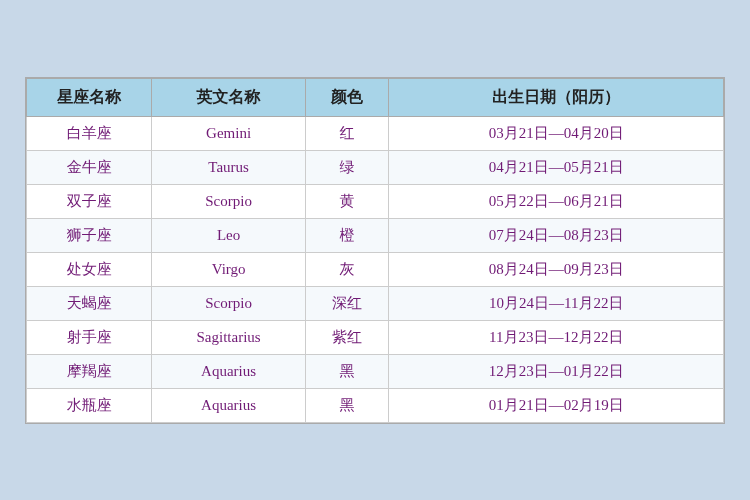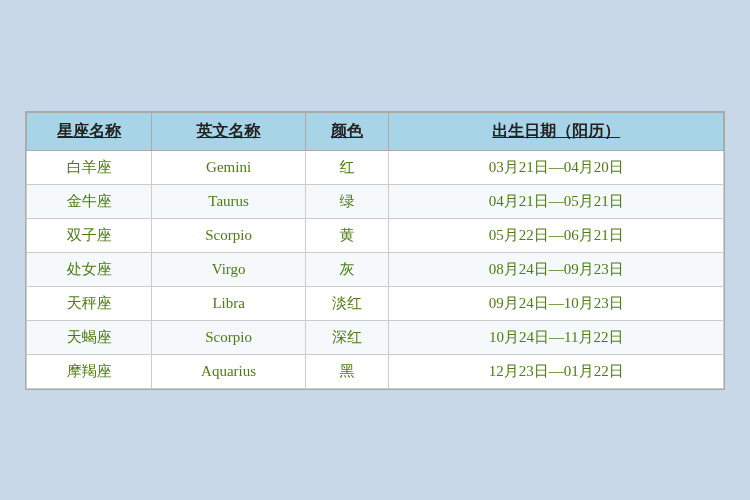--- a/index.html
+++ b/index.html
@@ -30,29 +30,28 @@
     }
 
     th {
       background-color: #a8d4e8;
       color: #222222;
       font-weight: bold;
       font-size: 16px;
       padding: 8px 4px;
       border: 1px solid #aaaaaa;
       text-align: center;
-      text-decoration: underline;
     }
 
     td {
       border: 1px solid #cccccc;
       padding: 7px 0;
       text-align: center;
       font-size: 15px;
-      color: #4d7c0f;
+      color: #701a75;
       background-color: #ffffff;
     }
 
     tr:nth-child(even) td {
       background-color: #f5f9fc;
     }
 
     .col-zh { width: 18%; }
     .col-en { width: 22%; }
     .col-color { width: 12%; }
@@ -84,38 +83,50 @@
           <td>绿</td>
           <td>04月21日—05月21日</td>
         </tr>
         <tr>
           <td>双子座</td>
           <td>Scorpio</td>
           <td>黄</td>
           <td>05月22日—06月21日</td>
         </tr>
         <tr>
+          <td>狮子座</td>
+          <td>Leo</td>
+          <td>橙</td>
+          <td>07月24日—08月23日</td>
+        </tr>
+        <tr>
           <td>处女座</td>
           <td>Virgo</td>
           <td>灰</td>
           <td>08月24日—09月23日</td>
-        </tr>
-        <tr>
-          <td>天秤座</td>
-          <td>Libra</td>
-          <td>淡红</td>
-          <td>09月24日—10月23日</td>
         </tr>
         <tr>
           <td>天蝎座</td>
           <td>Scorpio</td>
           <td>深红</td>
           <td>10月24日—11月22日</td>
         </tr>
         <tr>
+          <td>射手座</td>
+          <td>Sagittarius</td>
+          <td>紫红</td>
+          <td>11月23日—12月22日</td>
+        </tr>
+        <tr>
           <td>摩羯座</td>
           <td>Aquarius</td>
           <td>黑</td>
           <td>12月23日—01月22日</td>
+        </tr>
+        <tr>
+          <td>水瓶座</td>
+          <td>Aquarius</td>
+          <td>黑</td>
+          <td>01月21日—02月19日</td>
         </tr>
       </tbody>
   </table>
 </div>
 
 </body></html>

